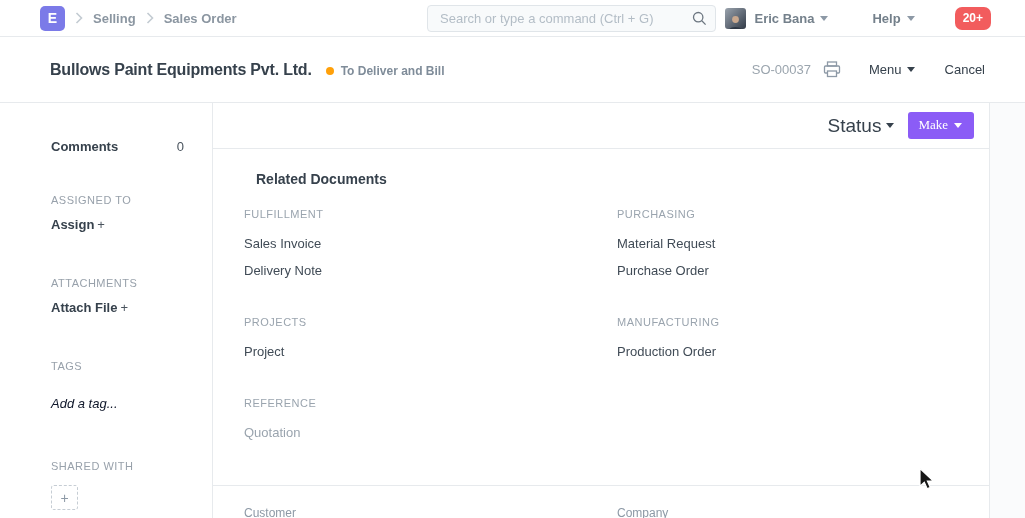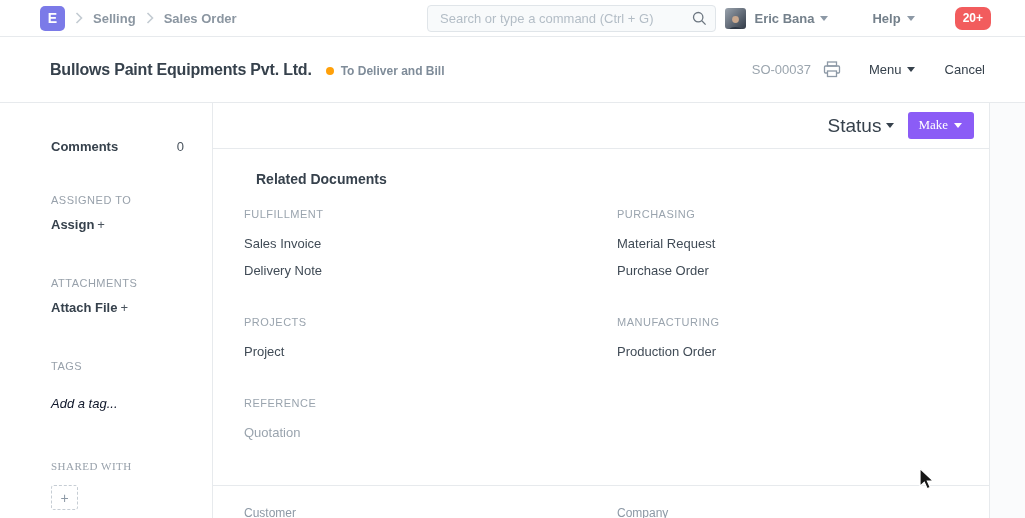--- a/index.html
+++ b/index.html
@@ -54,21 +54,21 @@
   .comments-row { display:flex; justify-content:space-between; align-items:center; cursor:pointer; }
   .comments-label { font-size:13px; font-weight:bold; color:#36414c; }
   .comments-count { font-size:13px; color:#4a545e; }
   .side-label { font-size:11px; color:#98a1ab; letter-spacing:0.5px; font-weight:500; }
   .side-action { font-size:13px; font-weight:bold; color:#36414c; cursor:pointer; margin-top:11px; }
   .side-action .plus { font-weight:400; margin-left:3px; color:#4a545e; }
   .mt-assigned { margin-top:40px; }
   .mt-attach { margin-top:45px; }
   .mt-tags { margin-top:45px; }
   .tag-placeholder { font-size:13px; font-style:italic; color:#0f172a; margin-top:24px; cursor:text; }
-  .mt-shared { margin-top:49px;font-family:Liberation Serif, serif; }
+  .mt-shared { margin-top:49px; }
   .share-btn { margin-top:13px; width:27px; height:25px; border:1px dashed #c6cdd4; border-radius:3px;
     color:#8d99a6; font-size:14px; display:flex; align-items:center; justify-content:center; cursor:pointer; background:#fff; }
 
   
   .main { width:777px; border-right:1px solid #e7eaed; background:#fff; }
   .toolbar { height:46px; border-bottom:1px solid #e7eaed; display:flex; align-items:center;
     justify-content:flex-end; padding-right:15px; }
   .status-btn { font-size:19px; color:#36414c; cursor:pointer; display:flex; align-items:center; margin-right:14px; }
   .status-btn .caret { border-top-color:#36414c; margin-left:5px; }
   .make-btn { background:#8b5cf6; color:#fff; font-size:13px; border:none; border-radius:3px;

